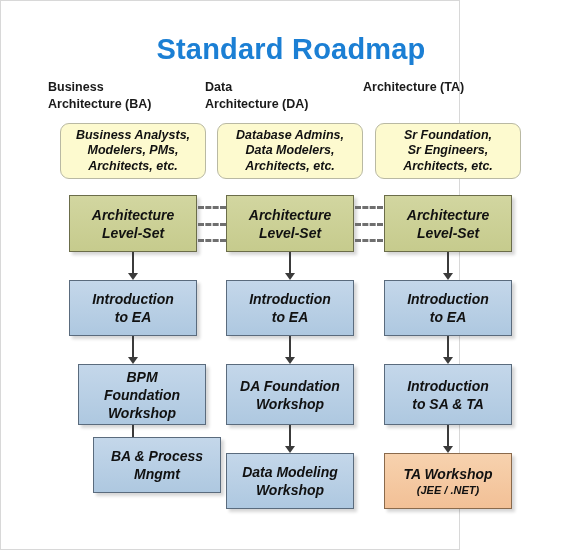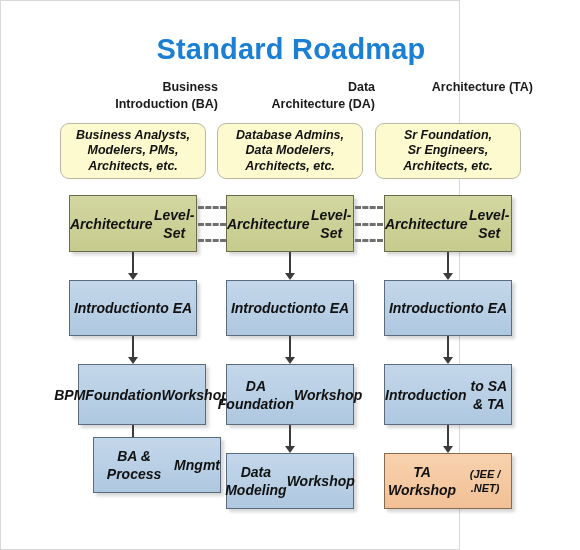--- a/index.html
+++ b/index.html
@@ -34,21 +34,21 @@
     font-weight: bold;
     color: #1b7fd4;
     letter-spacing: 0.2px;
   }
 
   
   .col-header {
     position: absolute;
     top: 78px;
     width: 170px;
-    text-align: right;
+    text-align: left;
     font-size: 12.5px;
     font-weight: bold;
     color: #1a1a1a;
     line-height: 17px;
   }
   .col-header .l1 { display: block; }
   .col-header .l2 { display: block; }
 
   
   .role-box {
@@ -71,24 +71,24 @@
     line-height: 15.5px;
     text-align: center;
   }
 
   
   .node {
     position: absolute;
     box-sizing: border-box;
     border: 1px solid #5d5d5d;
     display: flex;
-    flex-direction: row;
+    flex-direction: column;
     align-items: center;
     justify-content: center;
-    text-align: center;
+    text-align: right;
     font-style: italic;
     font-weight: bold;
     font-size: 14px;
     color: #111111;
     line-height: 18px;
     box-shadow: 3px 3px 3px rgba(0,0,0,0.16);
   }
   .node.green {
     background: linear-gradient(180deg, #d2d6a0 0%, #c6cb8d 100%);
     border-color: #6b6d4a;
@@ -135,21 +135,21 @@
 </style>
 </head>
 <body>
 
 <div id="page">
 
   <div class="title">Standard Roadmap</div>
 
   <div class="col-header" style="left:47px;">
     <span class="l1">Business</span>
-    <span class="l2">Introduction (BA)</span>
+    <span class="l2">Architecture (BA)</span>
   </div>
 
   <div class="role-box" style="left:59px;">
     <span>Business Analysts,</span>
     <span>Modelers, PMs,</span>
     <span>Architects, etc.</span>
   </div>
 
   <div class="node green" style="left:68px; top:194px; width:128px; height:57px;">
     <span>Architecture</span>

